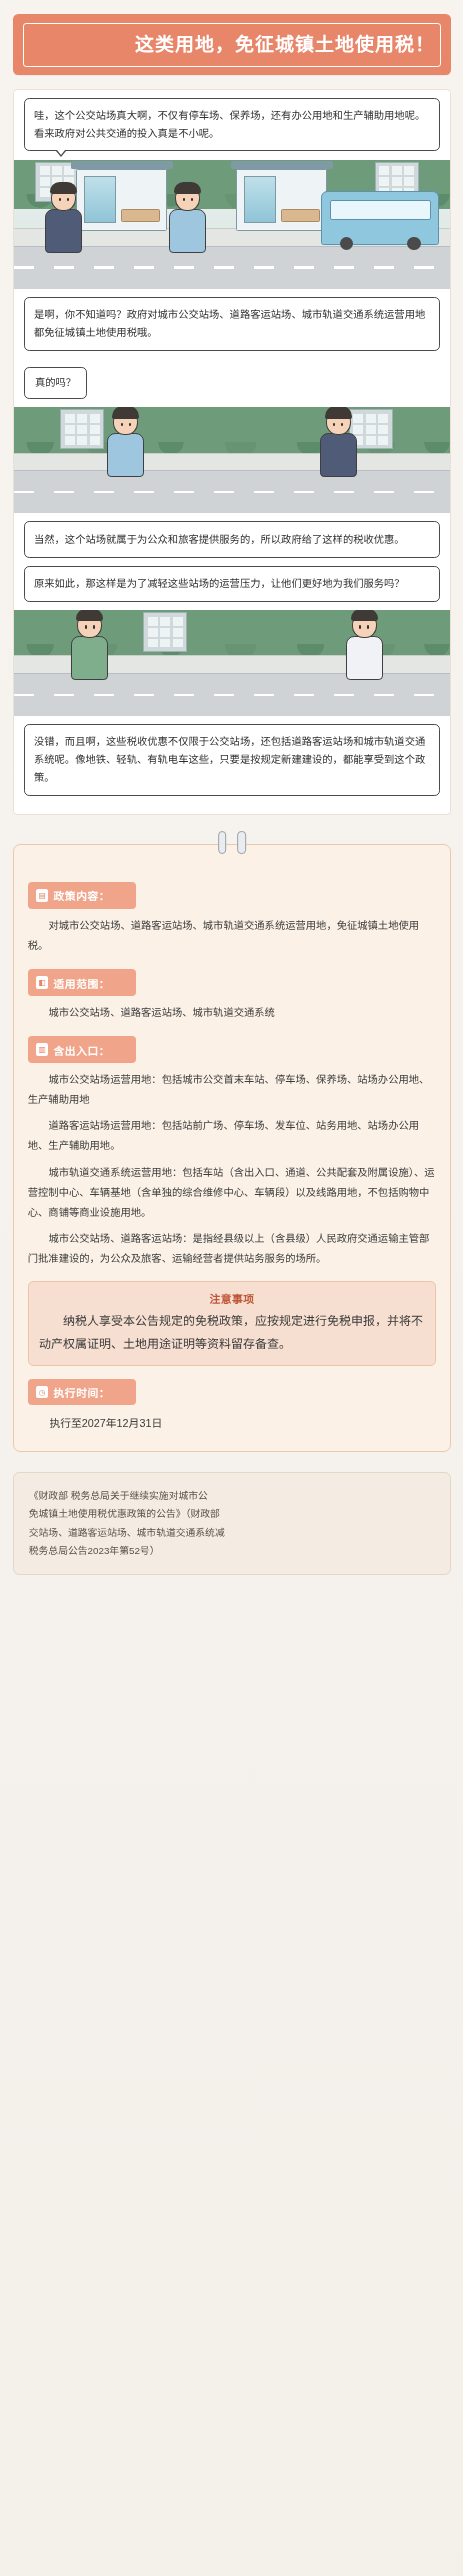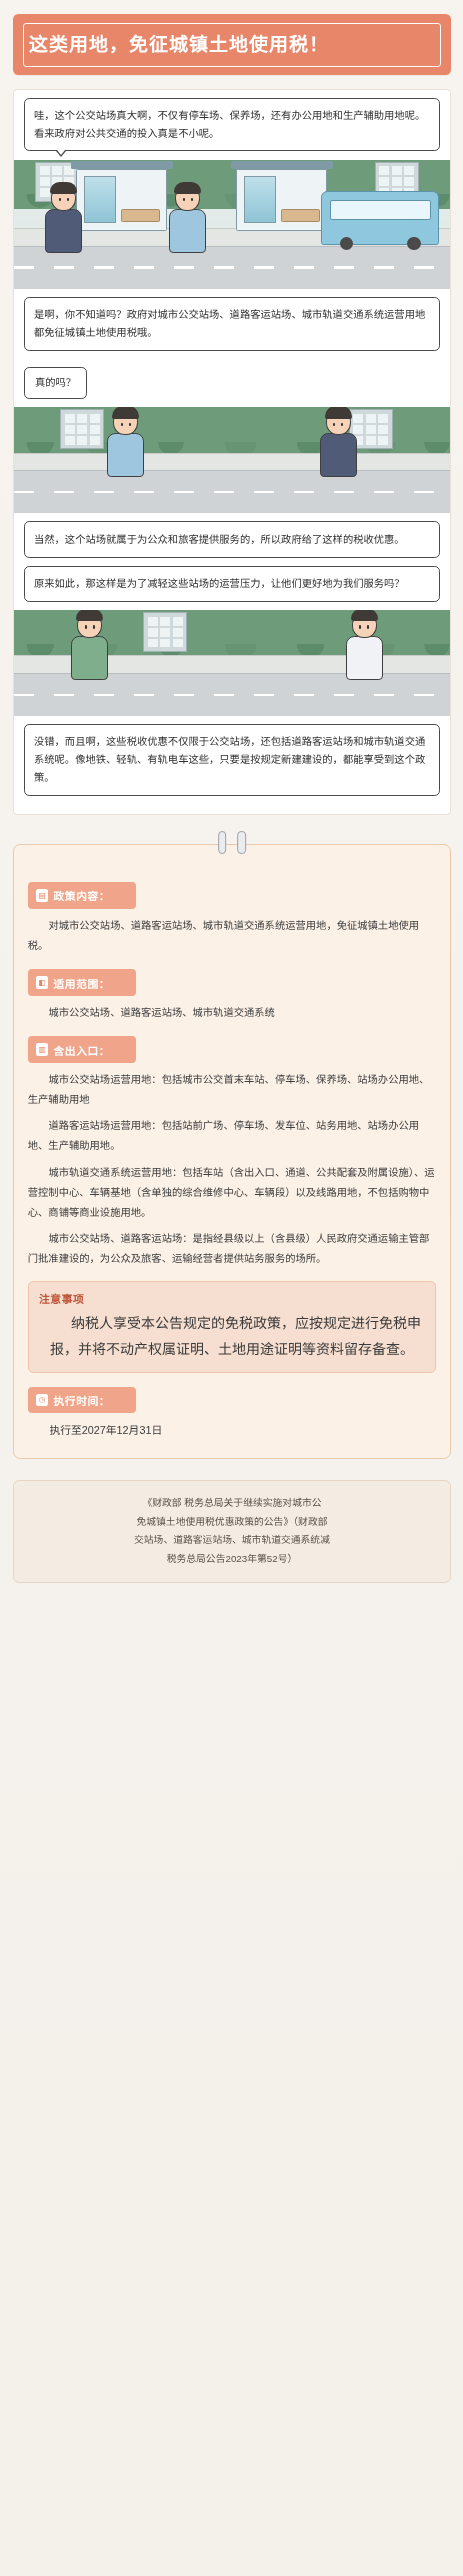--- a/index.html
+++ b/index.html
@@ -27,21 +27,21 @@
     background: #e8866a;
     border-radius: 5.2px;
     padding: 8.2px 9.3px;
     margin: 0 0 13.4px 0;
     box-shadow: 0 1px 0 rgba(0,0,0,0.04);
   }
   .title-inner {
     border: 1px solid #ffffff;
     border-radius: 3.1px;
     padding: 9.3px 5.2px;
-    text-align: left;
+    text-align: right;
   }
   .title-text {
     color: #ffffff;
     font-size: 19px;
     font-weight: bold;
     letter-spacing: 1px;
     line-height: 1.25;
   }
 
   
@@ -193,34 +193,34 @@
   .para {
     font-size: 10.3px; line-height: 1.95; color:#3b3b3b;
     text-indent: 2em; margin: 0 0 6.2px 0;
   }
 
   .notice {
     background:#f6dfd0; border:1px solid #eec4a9; border-radius:5.2px;
     padding: 8.2px 10.3px 9.3px; margin: 11.3px 0 4.1px;
   }
   .notice .nh {
-    text-align:left; color:#c0563a; font-size:10.8px; font-weight:bold;
+    text-align:center; color:#c0563a; font-size:10.8px; font-weight:bold;
     margin-bottom: 4.1px; letter-spacing:0.5px;
   }
-  .notice .np { font-size:14px; line-height:1.9; color:#3b3b3b; text-indent:2em;text-align:center; }
+  .notice .np { font-size:12px; line-height:1.9; color:#3b3b3b; text-indent:2em; }
 
   .exec {
     font-size: 10.8px; color:#3b3b3b; text-indent:2em; line-height:1.9; margin-top:2.1px;
   }
 
   
   .source {
     margin-top: 20.6px;
     background:#f4ece3; border:1px solid #e5d6c5; border-radius:6.2px;
-    padding: 13.4px 14.4px; text-align:center;
+    padding: 13.4px 14.4px; 
   }
   .source p { font-size:9.8px; line-height:1.9; color:#5a5147; }
 </style>
 </head>
 <body>
 
 <div class="page">
 
   <div class="title-banner">
     <div class="title-inner">

